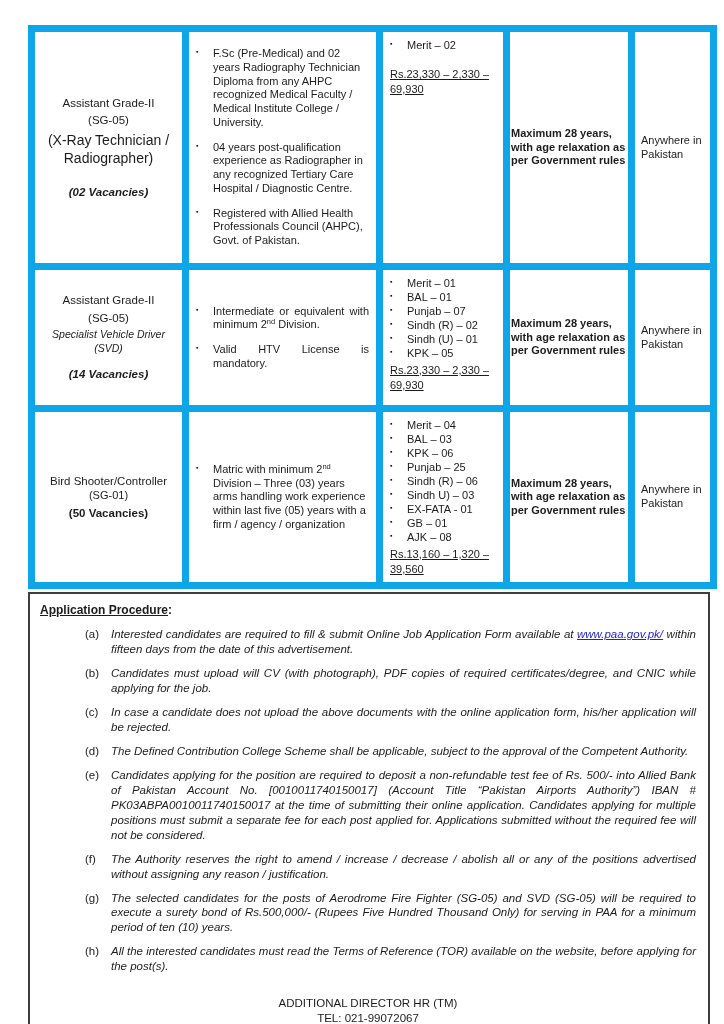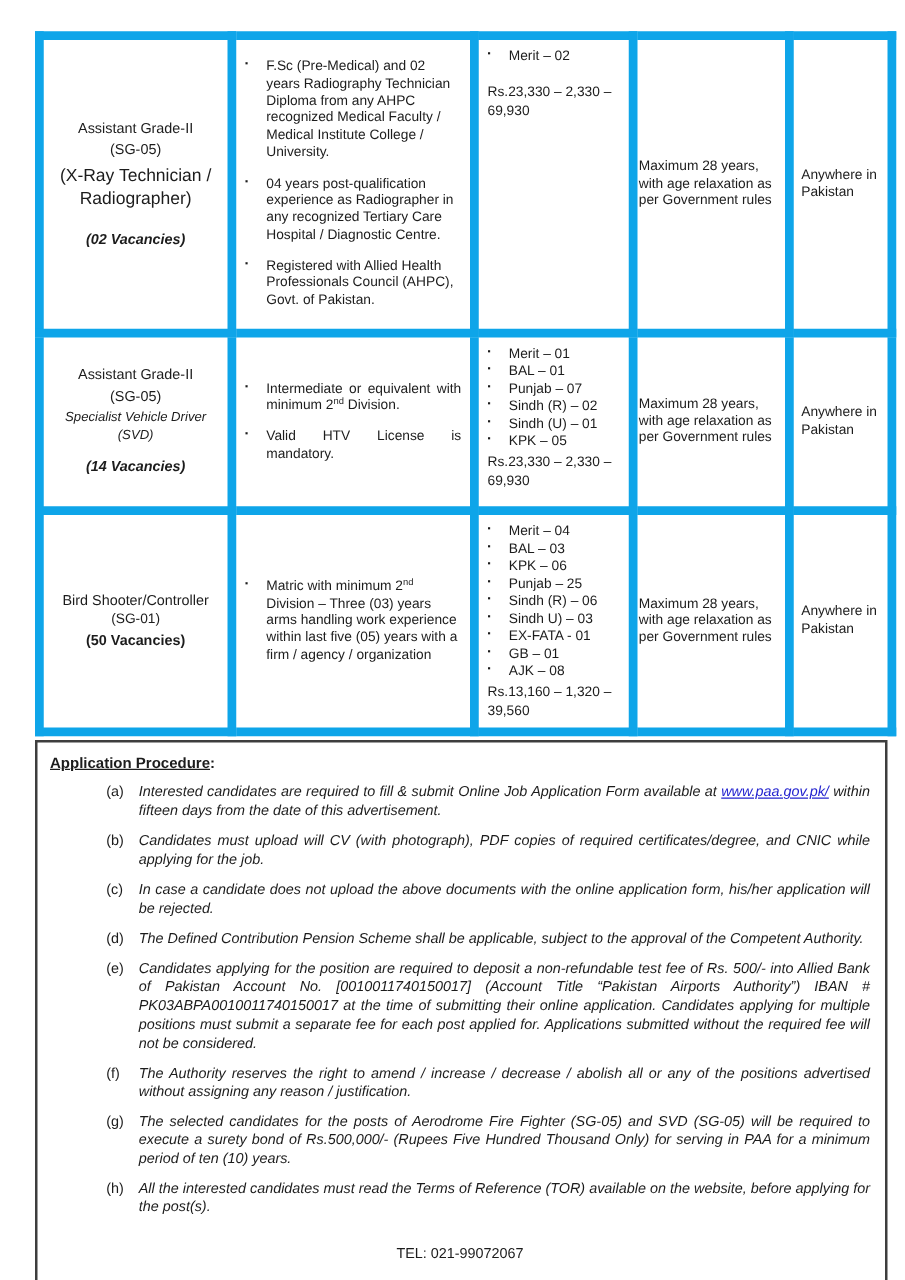--- a/index.html
+++ b/index.html
@@ -10,37 +10,37 @@
   }
   .content{width:682px;}
 
   
   table.vac{border-collapse:collapse;width:682px;table-layout:fixed;border:2px solid #3e3e3e;}
   .vac td{border:7px solid #0ea5e9;vertical-align:middle;padding:5px 6px;font-size:11px;line-height:1.25;}
   tr.r1>td{height:218px;} tr.r2>td{height:122px;} tr.r3>td{height:155px;}
   td.c-pos{text-align:center;}
   td.c-qual{padding:6px 7px;}
   td.c-quota{vertical-align:top;padding:7px 5px 6px 7px;}
-  td.c-age{padding:6px 1px;}
+  td.c-age{padding:6px 1px;font-weight:bold;}
   td.c-loc{}
 
   .pos-title{font-size:11.5px;}
   .pos-grade{font-size:11.5px;margin-top:3px;}
   .pos-sub{font-size:14px;margin-top:3px;line-height:1.3;}
   .pos-sub.it{font-style:italic;font-size:10.5px;}
   .pos-vac{font-weight:bold;font-style:italic;font-size:11.5px;margin-top:18px;}
   .pos-vac.noit{font-style:normal;margin-top:3px;}
 
   .brow{display:flex;}
   .blt{flex:0 0 17px;font-size:7px;padding-top:1px;}
   .qual .brow+.brow{margin-top:11px;}
   .qual .btxt{flex:1;}
   .qual.just .btxt{text-align:justify;}
   .quota .brow{line-height:1.27;}
-  .pay{margin-top:2px;line-height:1.35;}
+  .pay{margin-top:2px;line-height:1.35;text-decoration:underline;}
   .pay.gap{margin-top:14px;}
   sup{font-size:7.5px;line-height:0;vertical-align:4px;}
 
   
   .proc{
     width:682px;border:2px solid #3e3e3e;margin-top:3px;box-sizing:border-box;
     min-height:466px;padding:9px 12px 10px 10px;font-size:11.5px;
   }
   .proc-head{font-size:12px;margin-bottom:10px;font-weight:bold;}
   .u{text-decoration:underline;}
@@ -243,39 +243,40 @@
         <div class="item">
           <span class="ilabel">(b)</span>
           <span class="itext">Candidates must upload will CV (with photograph), PDF copies of required certificates/degree, and CNIC while applying for the job.</span>
         </div>
         <div class="item">
           <span class="ilabel">(c)</span>
           <span class="itext">In case a candidate does not upload the above documents with the online application form, his/her application will be rejected.</span>
         </div>
         <div class="item">
           <span class="ilabel">(d)</span>
-          <span class="itext">The Defined Contribution Pension Scheme shall be applicable, subject to the approval of the Competent Authority.</span>
+          <span class="itext">The Defined Contribution College Scheme shall be applicable, subject to the approval of the Competent Authority.</span>
         </div>
         <div class="item">
           <span class="ilabel">(e)</span>
           <span class="itext">Candidates applying for the position are required to deposit a non-refundable test fee of Rs. 500/- into Allied Bank of Pakistan Account No. [0010011740150017] (Account Title “Pakistan Airports Authority”) IBAN # PK03ABPA0010011740150017 at the time of submitting their online application. Candidates applying for multiple positions must submit a separate fee for each post applied for. Applications submitted without the required fee will not be considered.</span>
         </div>
         <div class="item">
           <span class="ilabel">(f)</span>
           <span class="itext">The Authority reserves the right to amend / increase / decrease / abolish all or any of the positions advertised without assigning any reason / justification.</span>
         </div>
         <div class="item">
           <span class="ilabel">(g)</span>
           <span class="itext">The selected candidates for the posts of Aerodrome Fire Fighter (SG-05) and SVD (SG-05) will be required to execute a surety bond of Rs.500,000/- (Rupees Five Hundred Thousand Only) for serving in PAA for a minimum period of ten (10) years.</span>
         </div>
         <div class="item">
           <span class="ilabel">(h)</span>
           <span class="itext">All the interested candidates must read the Terms of Reference (TOR) available on the website, before applying for the post(s).</span>
         </div>
       </div>
 
       <div class="footer">
+        <div>ADDITIONAL DIRECTOR HR (TM)</div>
         <div>TEL: 021-99072067</div>
       </div>
     </div>
 
   </div>
 </div>
 
 </body></html>

